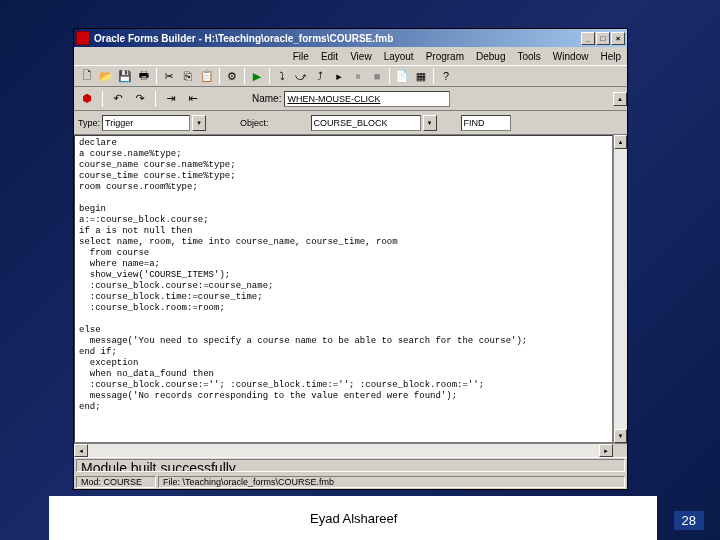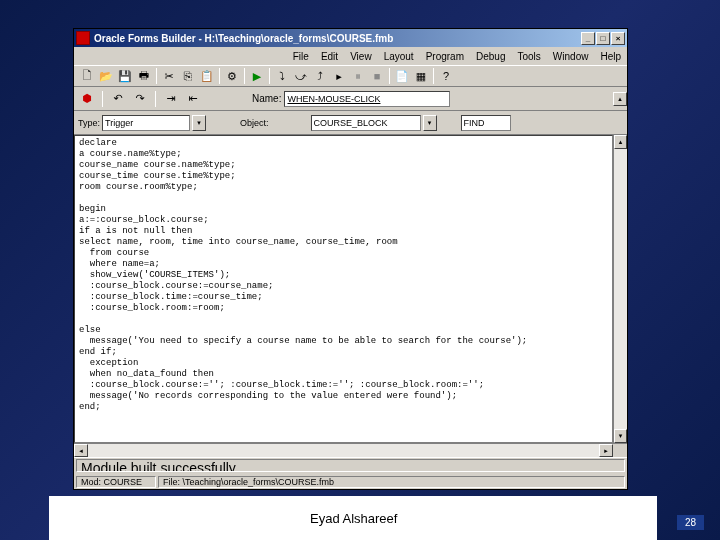--- a/index.html
+++ b/index.html
@@ -196,21 +196,21 @@
     border-radius: 14px;
   }
   .footer .author { position:absolute; left:310px; bottom:14px; color:#000; font-size:13px;}
   .footer .pagenum {
     position:absolute;
     right: 16px;
     bottom: 10px;
     background:#1a3a8a;
     color:#fff;
     padding:2px 8px;
-    font-size:10px;
+    font-size:13px;
     margin-left:24px;
   }
   .author-white-bg {
     position:absolute;
     left:49px; bottom:0; width:608px; height:44px;
     background:#fff;
   }
 </style>
 </head>
 <body>

